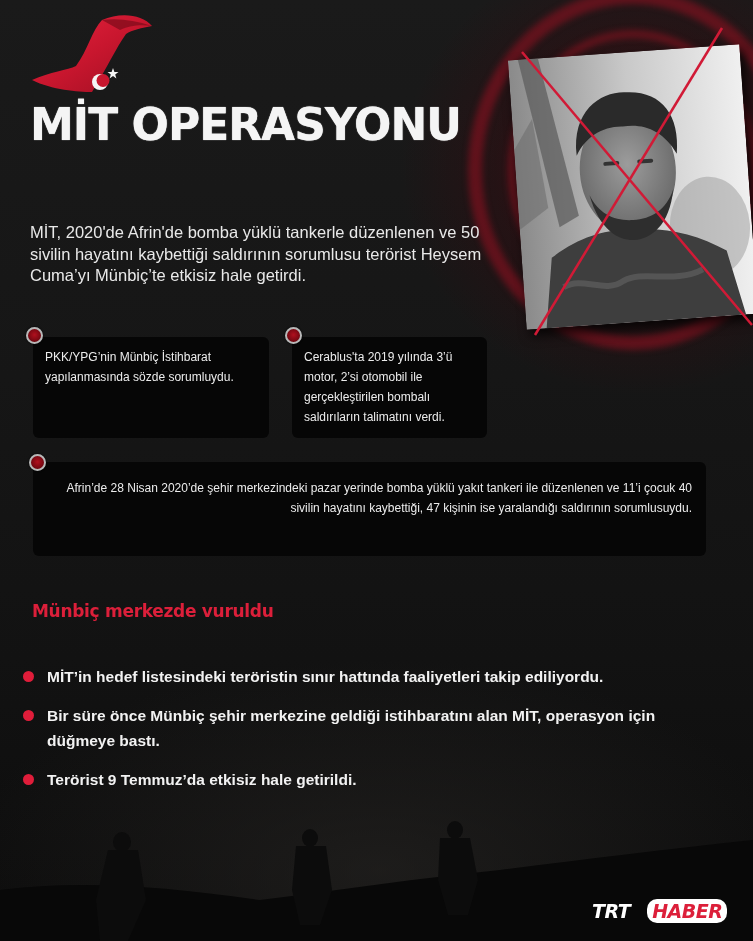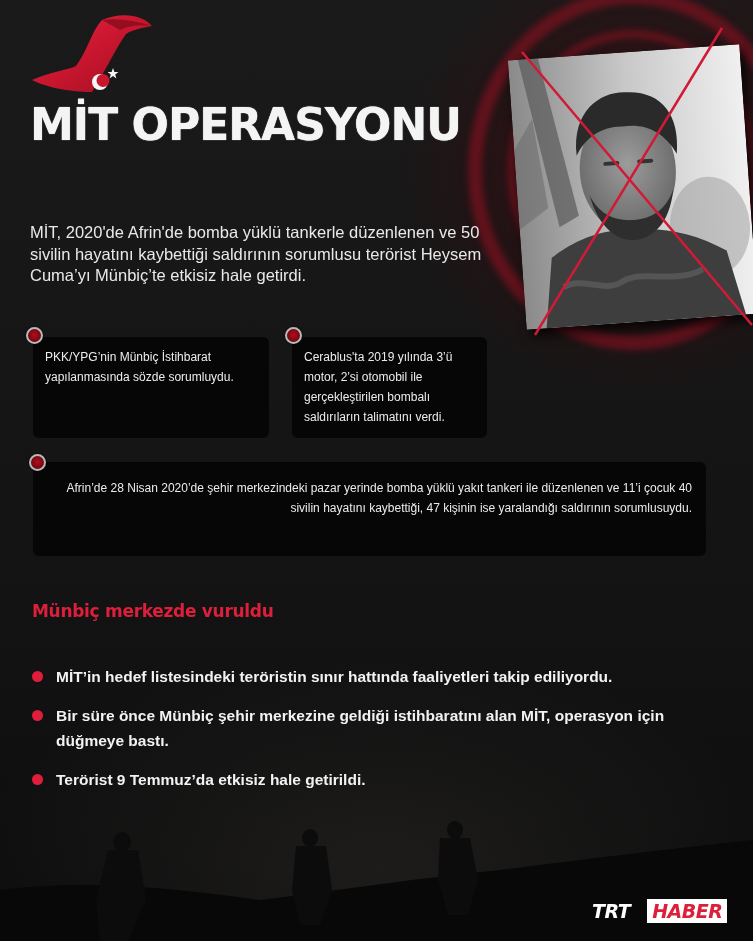--- a/index.html
+++ b/index.html
@@ -65,41 +65,41 @@
     border:2px solid #b8b8b8;
     box-shadow:0 0 2px #000;
   }
 
   .subhead {
     position:absolute; left:32px; top:601px;
     font-family:"DejaVu Sans", sans-serif; font-weight:bold;
     font-size:17px; color:#dc1f3a; letter-spacing:-0.3px;
   }
 
-  .bullets { position:absolute; left:32px; top:664px; width:700px; list-style:none; }
+  .bullets { position:absolute; left:23px; top:664px; width:700px; list-style:none; }
   .bullets li {
     position:relative; padding-left:24px;
     font-family:"Liberation Sans", sans-serif; font-weight:bold;
     font-size:15.5px; line-height:25px; color:#f2f2f2;
     margin-bottom:14px;
   }
   .bullets li .b-dot {
     position:absolute; left:0; top:7px; width:11px; height:11px;
     border-radius:50%; background:#e01d3a;
   }
 
   .logo {
     position:absolute; left:592px; top:899px; height:24px;
     display:flex; align-items:center; gap:17px;
     font-family:"DejaVu Sans", sans-serif; font-weight:bold;font-style:italic;
   }
   .logo .trt { color:#fff; font-size:19px; letter-spacing:-0.5px; }
   .logo .haber {
     background:#fff; color:#dc1f3a; font-size:19px;
-    padding:0 5px; border-radius:0; line-height:24px; letter-spacing:-0.5px;
+    padding:0 5px; border-radius:10px; line-height:24px; letter-spacing:-0.5px;
   }
 </style>
 </head>
 <body>
 
 <div class="bg"></div>
 <div class="ring r1"></div>
 <div class="ring r2"></div>
 
 <svg class="ribbon" viewBox="0 0 130 86">

